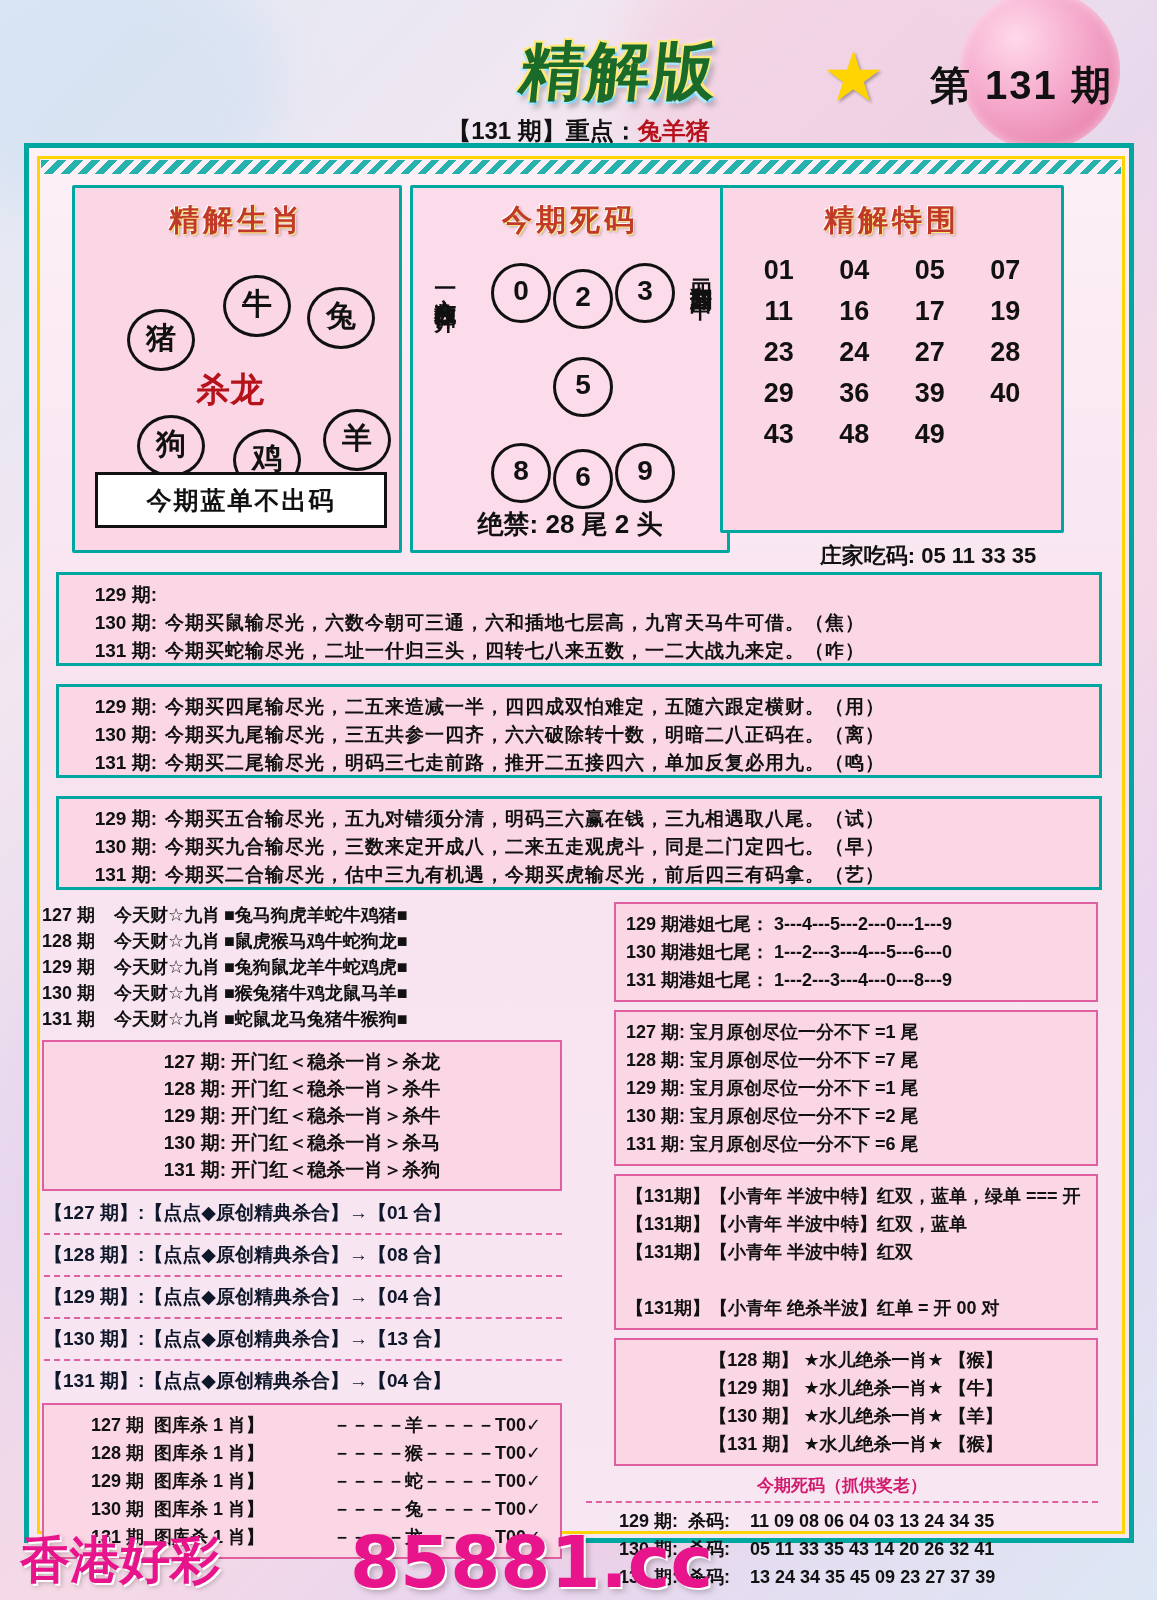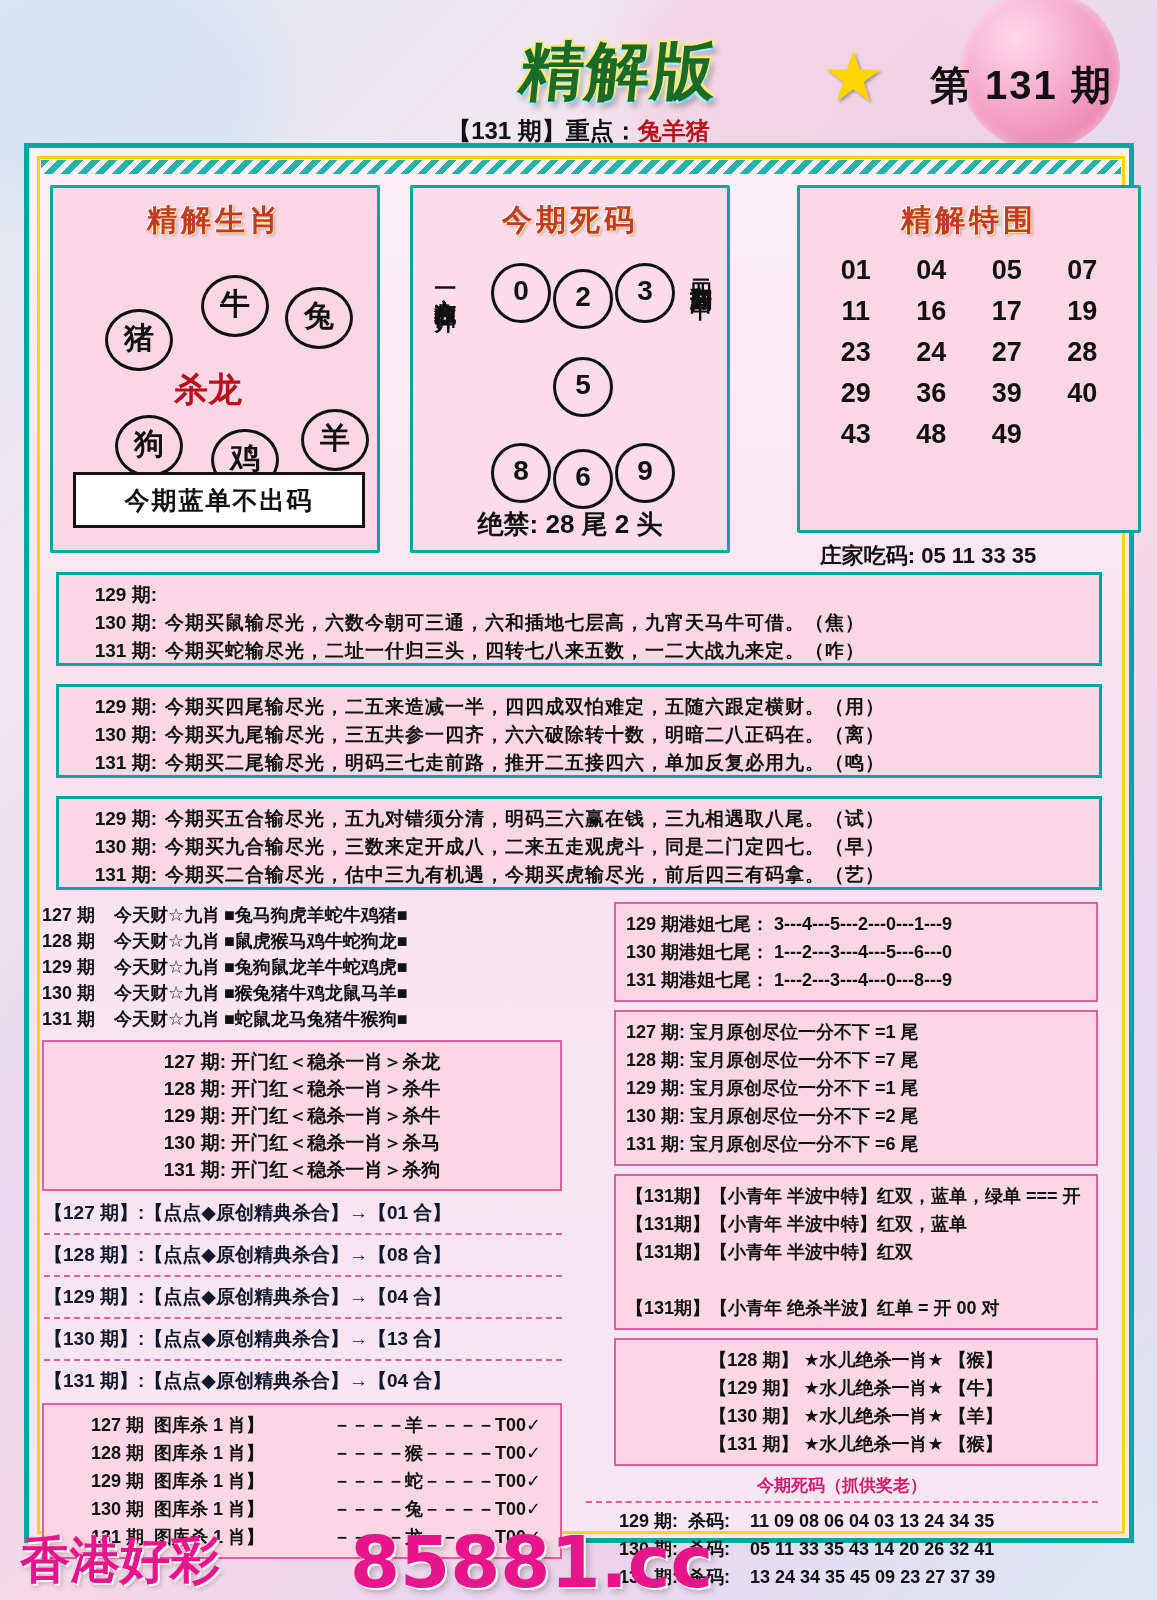--- a/index.html
+++ b/index.html
@@ -62,23 +62,23 @@
     background:repeating-linear-gradient(135deg,#00a6a0 0 6px,transparent 6px 12px);
     opacity:.85;
   }
 
   
   .top-row{position:absolute;left:28px;top:185px;width:1100px;height:370px;}
   .panel{
     position:absolute;border:3px solid #00a6a0;background:#fbd6e5;
     box-sizing:border-box;border-radius:2px;
   }
-  .p1{left:22px;top:0;width:330px;height:368px;}
+  .p1{left:44px;top:0;width:330px;height:368px;}
   .p2{left:382px;top:0;width:320px;height:368px;background:#fcdcea;}
-  .p3{left:769px;top:0;width:344px;height:348px;}
+  .p3{left:692px;top:0;width:344px;height:348px;}
   .ptitle{
     text-align:center;font-size:30px;font-weight:bold;margin-top:12px;
     color:#c0392b;
     text-shadow:1px 1px 0 #ffe97a,-1px -1px 0 #fff,2px 2px 3px rgba(0,0,0,.25);
     letter-spacing:4px;font-family:"DejaVu Sans",sans-serif;
   }
   .zodiac-grid{position:relative;height:210px;margin-top:6px;}
   .zo{
     position:absolute;width:62px;height:56px;border:3px solid #111;border-radius:50%;
     text-align:center;line-height:52px;font-size:30px;font-weight:bold;color:#111;

